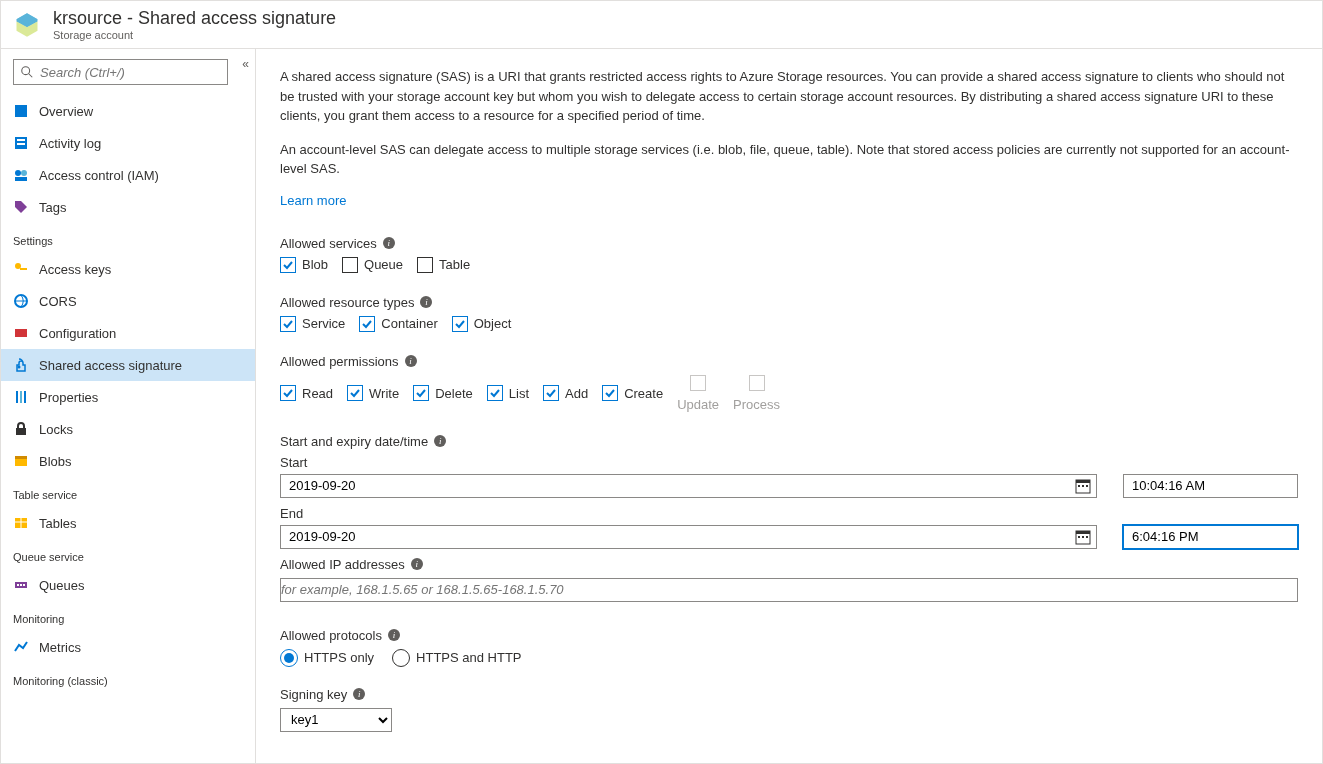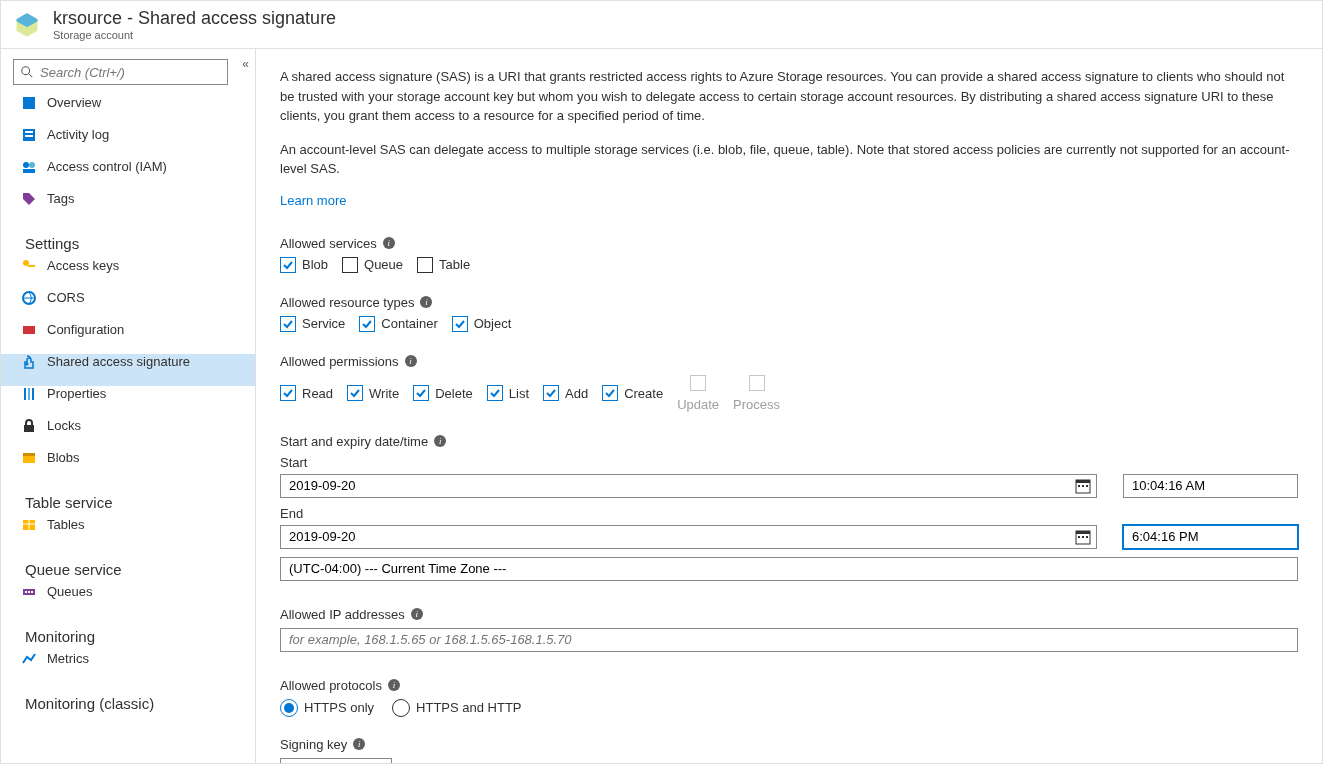--- a/index.html
+++ b/index.html
@@ -16,24 +16,24 @@
 
 .body { display: flex; flex: 1; overflow: hidden; }
 
 
 .sidebar { width: 255px; border-right: 1px solid #e1dfdd; display: flex; flex-direction: column; position: relative; }
 .collapse-arrow { position: absolute; top: 8px; right: 6px; font-size: 12px; color: #605e5c; cursor: pointer; }
 .search-box { margin: 10px 12px; border: 1px solid #8a8886; height: 26px; display: flex; align-items: center; padding: 0 6px; width: 215px; }
 .search-box input { border: none; outline: none; flex: 1; font-size: 13px; font-style: italic; color: #0369a1; }
 .search-box svg { width: 14px; height: 14px; margin-right: 6px; }
 .nav-list { list-style: none; }
-.nav-item { display: flex; align-items: flex-start; height: 32px; padding: 0 20px; cursor: pointer; }
+.nav-item { display: flex; align-items: center; height: 32px; padding: 0 12px; cursor: pointer; }
 .nav-item.selected { background: #cce4f7; }
 .nav-item .nav-icon { width: 16px; height: 16px; margin-right: 10px; display: flex; align-items: center; justify-content: center; }
-.nav-group-header { font-size: 15px; font-weight: 400; color: #323130; padding: 12px 12px 6px 24px; }
+.nav-group-header { font-size: 11px; font-weight: 400; color: #323130; padding: 12px 12px 6px 12px; }
 
 
 .main { flex: 1; padding: 18px 24px; overflow-y: auto; }
 .para { font-size: 13px; line-height: 1.5; margin-bottom: 14px; max-width: 1050px; }
 .learn-link { color: #0078d4; font-size: 13px; cursor: pointer; display: inline-block; margin-bottom: 28px; }
 
 .field-label { font-size: 13px; color: #323130; margin-bottom: 6px; display: flex; align-items: center; }
 .info-icon { width: 12px; height: 12px; border-radius: 50%; background: #605e5c; color: #fff; font-size: 9px; display: inline-flex; align-items: center; justify-content: center; margin-left: 6px; font-style: italic; font-family: Georgia, serif; }
 .check-row { display: flex; gap: 14px; margin-bottom: 22px; flex-wrap: wrap; }
 .check-item { display: flex; align-items: center; gap: 6px; cursor: pointer; }
@@ -46,21 +46,21 @@
 
 .sub-label { font-size: 13px; margin-bottom: 4px; }
 .date-row { display: flex; gap: 26px; margin-bottom: 8px; }
 .date-box { position: relative; flex: 1; }
 .date-input { width: 100%; height: 24px; border: 1px solid #8a8886; padding: 0 8px; font-size: 13px; font-family: inherit; }
 .cal-icon { position: absolute; right: 6px; top: 4px; width: 16px; height: 16px; }
 .time-box { width: 175px; }
 .time-box input { width: 100%; height: 24px; border: 1px solid #8a8886; padding: 0 8px; font-size: 13px; font-family: inherit; }
 .time-box.focused input { border: 1px solid #0078d4; outline: 1px solid #0078d4; }
 .select-input { width: 100%; height: 24px; border: 1px solid #8a8886; padding: 0 8px; font-size: 13px; font-family: inherit; margin-bottom: 22px; }
-.text-input { width: 100%; height: 24px; border: 1px solid #8a8886; padding: 0 8px; font-size: 13px; font-family: inherit; font-style: italic; margin-bottom: 22px; }
+.text-input { width: 100%; height: 24px; border: 1px solid #8a8886; padding: 0 0; font-size: 13px; font-family: inherit; font-style: italic; margin-bottom: 22px; }
 
 .radio-row { display: flex; gap: 18px; margin-bottom: 20px; }
 .radio-item { display: flex; align-items: center; gap: 6px; cursor: pointer; }
 .radio { width: 18px; height: 18px; border: 1px solid #323130; border-radius: 50%; display: flex; align-items: center; justify-content: center; }
 .radio.checked { border-color: #0078d4; }
 .radio.checked::after { content: ""; width: 10px; height: 10px; border-radius: 50%; background: #0078d4; }
 
 .signing-select { width: 112px; height: 24px; border: 1px solid #8a8886; padding: 0 6px; font-size: 13px; font-family: inherit; background: #fff; margin-bottom: 36px; }
 
 .section-block { margin-bottom: 4px; }
@@ -382,21 +382,20 @@
             <svg class="cal-icon" viewBox="0 0 16 16">
                 <rect x="1" y="2" width="14" height="13" fill="none" stroke="#323130"></rect>
                 <rect x="1" y="2" width="14" height="3" fill="#323130"></rect>
                 <rect x="3" y="7" width="2" height="2" fill="#323130"></rect>
                 <rect x="7" y="7" width="2" height="2" fill="#323130"></rect>
                 <rect x="11" y="7" width="2" height="2" fill="#323130"></rect>
               </svg>
           </div>
           <div class="time-box focused"><input value="6:04:16 PM" style=""></div>
         </div>
-        <input class="select-input" value="(UTC-04:00) --- Current Time Zone ---" style="">
       </div>
 
       <div class="section-block">
         <div class="field-label">
             <span>Allowed IP addresses</span>
             <span class="info-icon">i</span>
           </div>
         <input class="text-input" placeholder="for example, 168.1.5.65 or 168.1.5.65-168.1.5.70" style="">
       </div>
 

